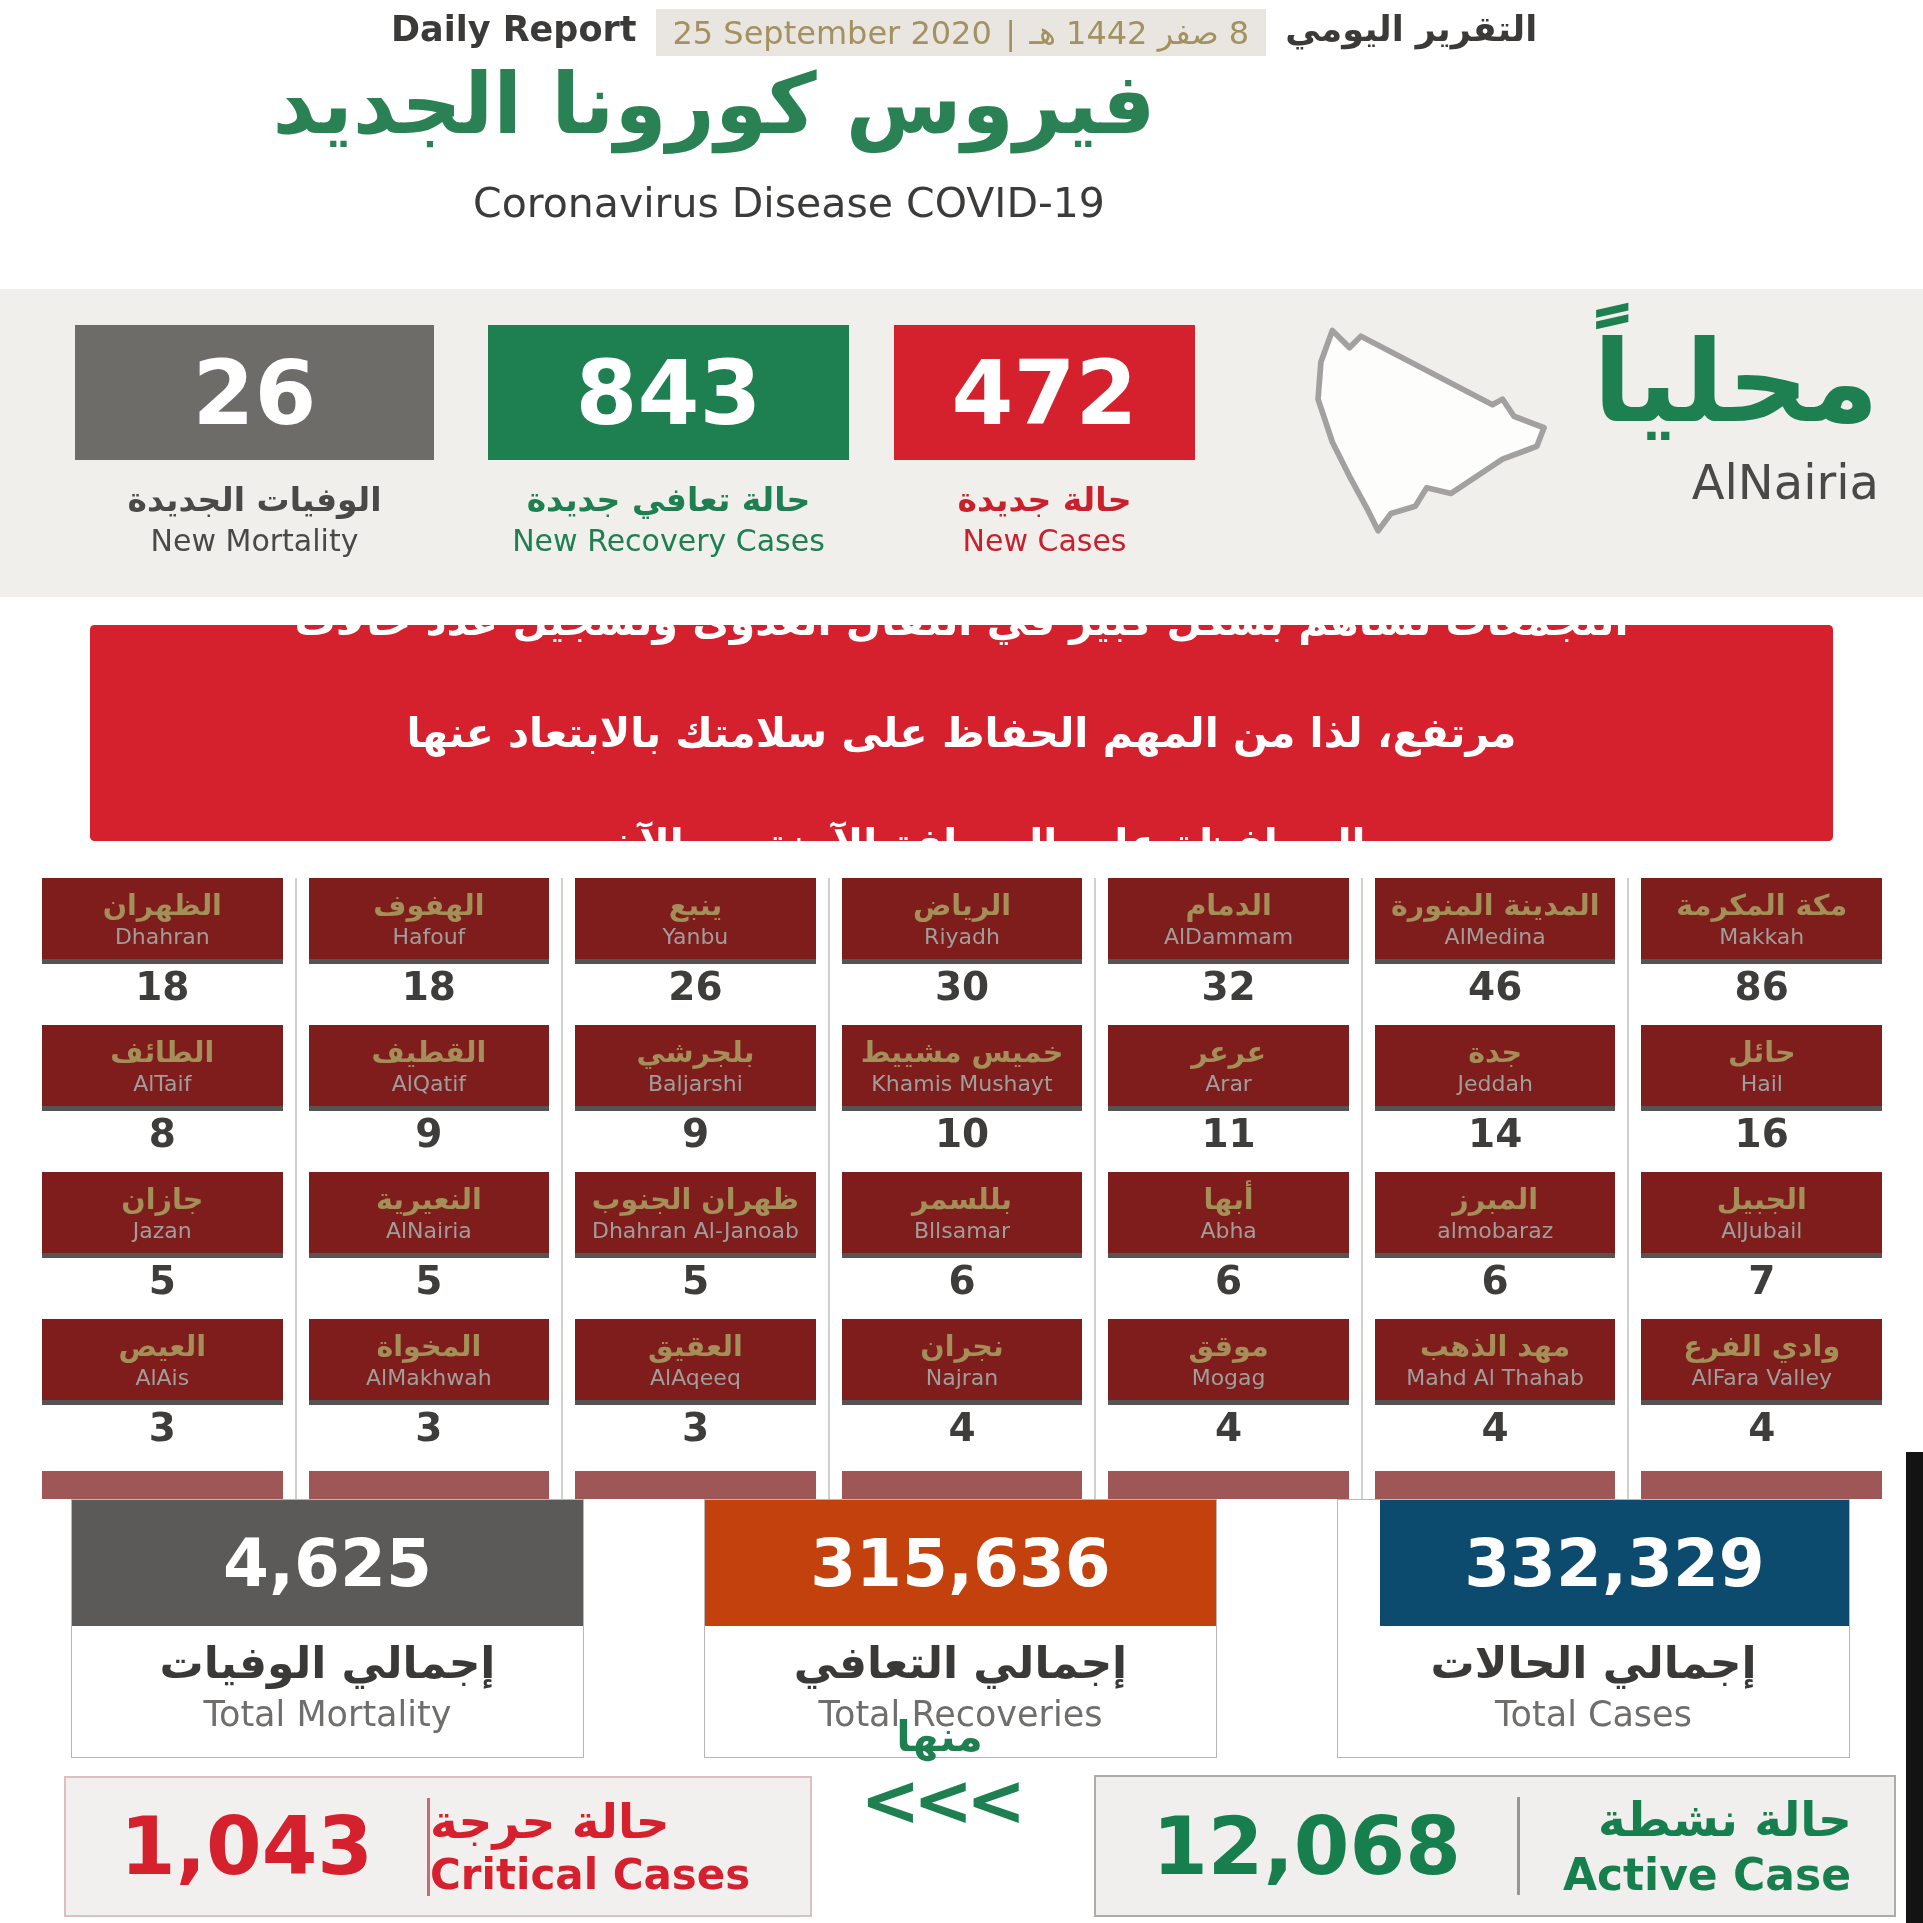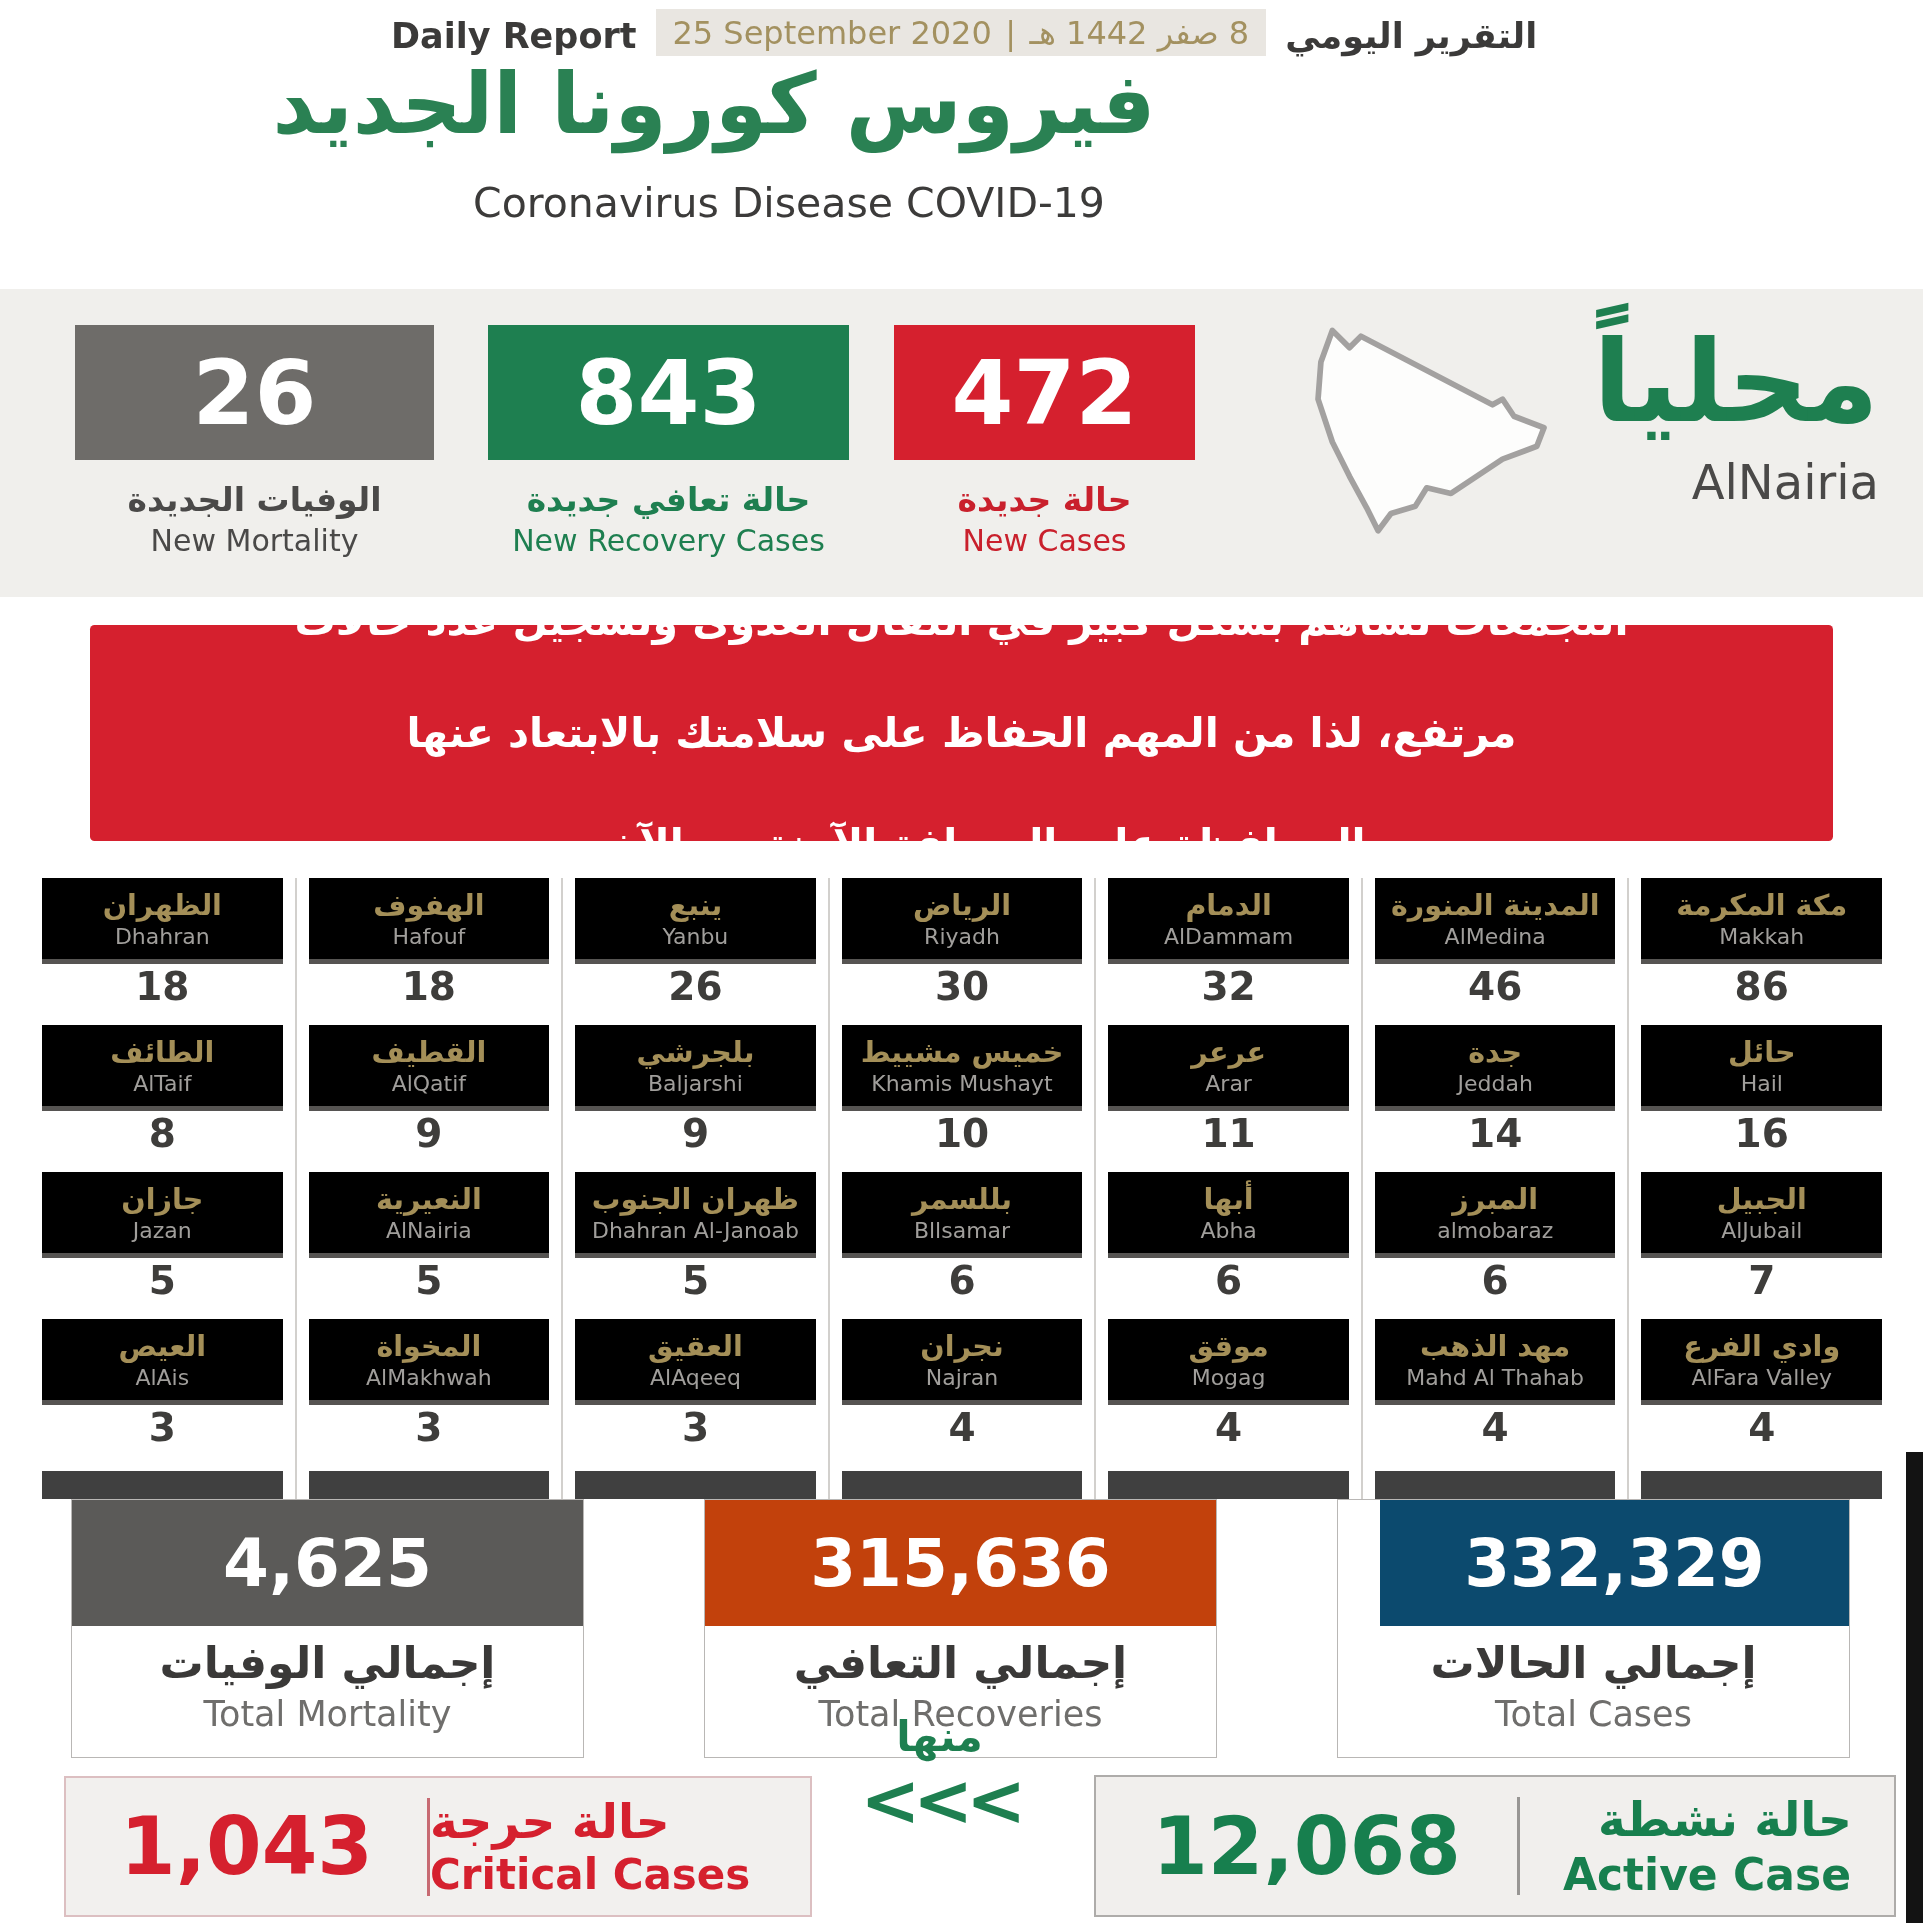--- a/index.html
+++ b/index.html
@@ -1,21 +1,21 @@
 <!DOCTYPE html>
 <html lang="en" style="font-size:12px"><head>
 <meta charset="utf-8">
 <style>
   html,body{margin:0;padding:0;}
   body{
     width:1924px;height:1924px;position:relative;background:#ffffff;
     font-family:"DejaVu Sans", sans-serif;overflow:hidden;color:#3c3b3a;
   }
   
-  .header-row{position:absolute;top:9px;left:391px;display:flex;align-items:flex-end;gap:19.5px;white-space:nowrap;}
+  .header-row{position:absolute;top:9px;left:391px;display:flex;align-items:flex-start;gap:19.5px;white-space:nowrap;}
   .daily-report{font-size:35px;font-weight:bold;color:#3b3a39;}
   .date-chip{background:#e9e6e1;color:#a39160;font-size:32px;padding:4.5px 16.5px;display:flex;align-items:center;gap:13.5px;}
   .report-title-ar{font-size:35px;font-weight:bold;color:#3b3a39;}
   .main-title-ar{position:absolute;top:44px;left:248px;width:932px;text-align:center;
     font-size:84px;font-weight:bold;color:#2a8153;line-height:1.45;}
   .main-title-en{position:absolute;top:179px;left:0;width:1578px;text-align:center;
     font-size:41px;color:#3c3b3a;}
   
   .stats-band{position:absolute;top:289px;left:0;width:1924px;height:308px;background:#f0efec;}
   .stat{position:absolute;top:36px;text-align:center;}
@@ -35,21 +35,21 @@
   .locally-en{font-size:48px;color:#4a4948;margin-top:1.5px;}
   
   .banner{position:absolute;top:625px;left:90px;width:1743px;height:216px;background:#d5202e;
     border-radius:4.5px;display:flex;flex-direction:column;justify-content:center;
     text-align:center;color:#ffffff;font-weight:bold;font-size:41px;line-height:1.58;gap:47px;}
   
   .city-grid{position:absolute;top:878px;left:30px;width:1864px;display:flex;}
   .city-col{flex:1;padding:0 12px;min-width:0;}
   .city-col + .city-col{border-left:2.3px solid #d2d0cd;}
   .city-cell{height:147px;}
-  .city-head{background:#000000;min-height:72px;display:flex;flex-direction:column;
+  .city-head{background:#7f1d1d;min-height:72px;display:flex;flex-direction:column;
     justify-content:center;text-align:center;padding:4.5px 4.5px;}
   .city-ar{font-size:28.6px;font-weight:bold;color:#a48f58;line-height:1.2;white-space:nowrap;}
   .city-en{font-size:22px;color:#a09e9b;margin-top:1.5px;white-space:nowrap;}
   .city-bar{height:4.5px;background:#565452;}
   .city-num{font-size:39px;font-weight:bold;color:#3e3d3b;text-align:center;}
   .city-head.stub{min-height:19.5px;height:19.5px;margin-top:4.5px;opacity:.75;}
   
   .totals{position:absolute;top:1499px;left:71px;width:1779px;display:flex;justify-content:space-between;}
   .total-card{width:511px;background:#ffffff;border:1.5px solid #b9b7b5;}
   .total-head{height:126px;display:flex;align-items:center;justify-content:center;

